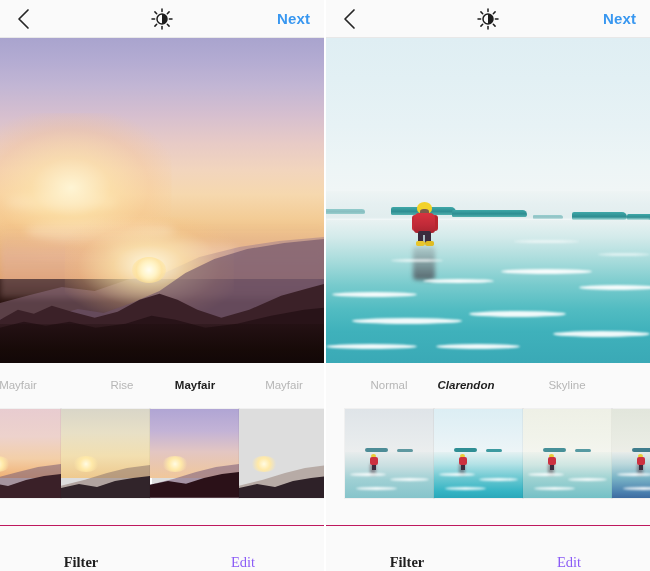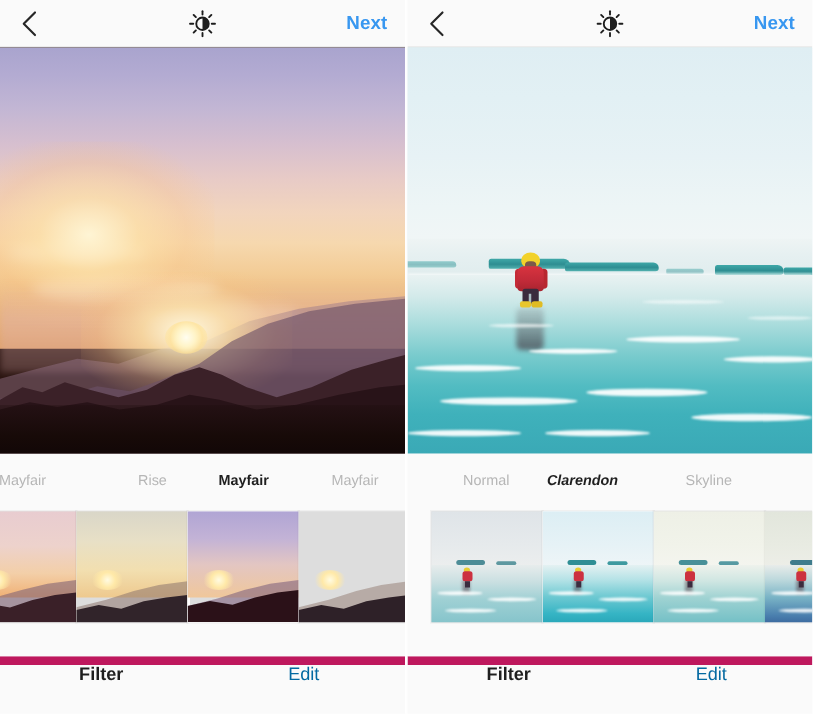--- a/index.html
+++ b/index.html
@@ -243,28 +243,28 @@
   .mb-k2  { position:absolute; left:0; top:3.5px; width:8px; height:8px; background:#cc3140; border-radius:2px; }
   .mb-k3  { position:absolute; left:2px; top:11px; width:4px; height:5px; background:#3b2c3e; }
   .mb-refl{ position:absolute; left:28.5%; top:62%; width:6px; height:11px;
     background:rgba(70,45,55,.45); filter:blur(1.4px); }
   .mb-foam{ position:absolute; background:rgba(255,255,255,.9); border-radius:50%; filter:blur(.8px); }
 
   
   .tabbar {
     height:46px; flex:0 0 46px;
     background:#fafafa;
-    border-top:7px solid #be185d;
-    display:flex; align-items:flex-start;
+    border-top:1px solid #be185d;
+    display:flex; align-items:flex-end;font-family:Liberation Serif, serif;
   }
   .tab {
     flex:1 1 50%;
     text-align:center;
     font-size:14.5px;
-    color:#0369a1;
+    color:#8b5cf6;
     cursor:pointer;
   }
   .tab.active { color:#1f1f1f; font-weight:700; }
 </style>
 </head>
 <body>
 
 <div class="screens">
 
   <div class="panel left">

